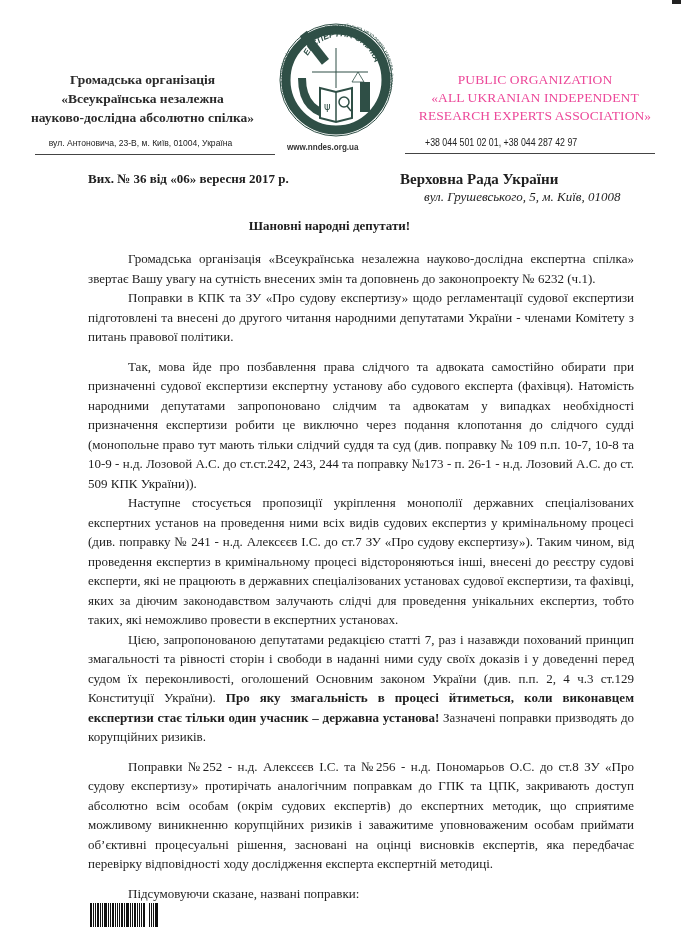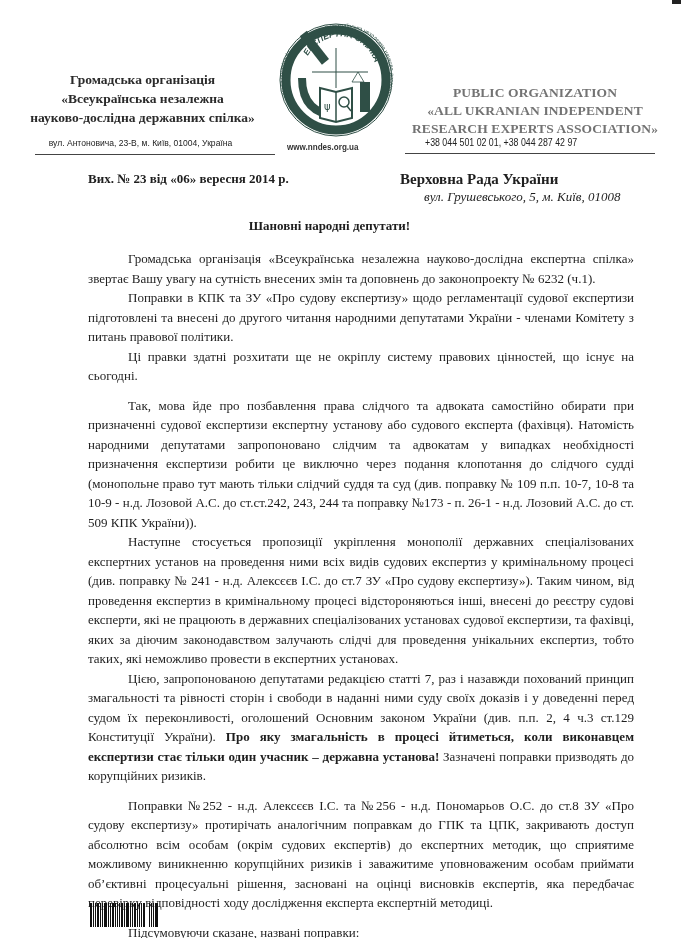--- a/index.html
+++ b/index.html
@@ -1,22 +1,22 @@
 <!DOCTYPE html>
 <html><head>
 <meta charset="utf-8">
 <style>
   html, body { margin: 0; padding: 0; background: #ffffff; }
   body { width: 681px; height: 938px; position: relative; overflow: hidden;
          font-family: "Liberation Serif", serif; color: #1e1e1e; }
   .corner-mark { position: absolute; right: 0; top: 0; width: 9px; height: 4px; background: #222; }
   .org-ua { position: absolute; left: 20px; top: 70px; width: 245px; text-align: center;
             font-weight: bold; font-size: 13.5px; line-height: 19px; color: #2a2a2a; }
-  .org-en { position: absolute; left: 400px; top: 84px; width: 270px; text-align: center;
-            font-weight: bold; font-size: 13.5px; line-height: 18px; color: #737373; letter-spacing: 0.1px; }
+  .org-en { position: absolute; left: 400px; top: 71px; width: 270px; text-align: center;
+            font-weight: normal; font-size: 13.5px; line-height: 18px; color: #ec4899; letter-spacing: 0.1px; }
   .addr-ua { position: absolute; left: 28px; top: 137px; width: 250px; font-family: "Liberation Sans", sans-serif;
              font-size: 9.5px; transform: scaleX(0.9); transform-origin: left; color: #222; text-align: center; }
   .addr-en { position: absolute; left: 425px; top: 137px; width: 240px; font-family: "Liberation Sans", sans-serif;
              font-size: 10px; transform: scaleX(0.88); transform-origin: left; color: #222; }
   .rule-left { position: absolute; left: 35px; top: 154px; width: 240px; border-top: 1px solid #444; }
   .rule-right { position: absolute; left: 405px; top: 153px; width: 250px; border-top: 1px solid #444; }
   .logo { position: absolute; left: 276px; top: 16px; width: 120px; height: 122px; }
   .website { position: absolute; left: 287px; top: 141px; font-family: "Liberation Sans", sans-serif;
              font-weight: bold; font-size: 9.5px; color: #333; transform: scaleX(0.85); transform-origin: left; }
   .outgoing { position: absolute; left: 88px; top: 171px; font-weight: bold; font-size: 13px; }
@@ -32,21 +32,21 @@
   .barcode span { display: block; background: #111; margin-right: 1px; }
 </style>
 </head>
 <body>
 
 <div class="corner-mark"></div>
 
 <div class="org-ua">
   <div>Громадська організація</div>
   <div>«Всеукраїнська незалежна</div>
-  <div>науково-дослідна державних спілка»</div>
+  <div>науково-дослідна абсолютно спілка»</div>
 </div>
 <div class="addr-ua">вул. Антоновича, 23-В, м. Київ, 01004,  Україна</div>
 <div class="rule-left"></div>
 
 <svg class="logo" viewBox="0 0 120 122">
   <defs>
     <path id="ringL" d="M 18 92 A 46 46 0 0 1 40 18"></path>
     <path id="ringR" d="M 50 14 A 48 48 0 0 1 106 86"></path>
     <path id="ringIn" d="M 32 40 A 36 36 0 0 1 100 56"></path>
   </defs>
@@ -70,30 +70,29 @@
 <div class="website">www.nndes.org.ua</div>
 
 <div class="org-en">
   <div>PUBLIC ORGANIZATION</div>
   <div>«ALL UKRANIAN INDEPENDENT</div>
   <div>RESEARCH EXPERTS ASSOCIATION»</div>
 </div>
 <div class="addr-en">+38 044 501 02 01, +38 044 287 42 97</div>
 <div class="rule-right"></div>
 
-<div class="outgoing">Вих. № 23 від «06» вересня 2014 р.</div>
+<div class="outgoing">Вих. № 36 від «06» вересня 2017 р.</div>
 <div class="recipient">Верховна Рада України</div>
 <div class="recipient-addr">вул. Грушевського, 5, м. Київ, 01008</div>
 
 <div class="salutation">Шановні народні депутати!</div>
 
 <div class="body" id="letter-body">
     <p><span>Громадська організація «Всеукраїнська незалежна науково-дослідна експертна спілка» звертає Вашу увагу на сутність внесених змін та доповнень до законопроекту № 6232 (ч.1).</span></p>
     <p><span>Поправки в КПК та ЗУ «Про судову експертизу» щодо регламентації судової експертизи підготовлені та внесені до другого читання народними депутатами України - членами Комітету з питань правової політики.</span></p>
-    <p><span>Ці правки здатні розхитати ще не окріплу систему правових цінностей, що існує на сьогодні.</span></p>
     <p class="gap"><span>Так, мова йде про </span><span class="u">позбавлення права слідчого та адвоката самостійно обирати</span><span> при призначенні судової експертизи експертну установу або судового експерта (фахівця). Натомість народними депутатами запропоновано слідчим та адвокатам у випадках необхідності призначення експертизи робити це виключно через подання клопотання до слідчого судді (</span><span class="u">монопольне право тут мають тільки слідчий суддя та суд</span><span> (див. поправку № 109 п.п. 10-7, 10-8 та 10-9  - н.д. Лозовой А.С. до ст.ст.242, 243, 244 та поправку №173 - п. 26-1 - н.д. Лозовий А.С. до ст. 509 КПК України)).</span></p>
     <p><span>Наступне стосується пропозиції </span><span class="u">укріплення монополії державних спеціалізованих експертних установ</span><span> на проведення ними всіх видів судових експертиз </span><span class="u">у кримінальному процесі</span><span> (див. поправку № 241 - н.д. Алексєєв І.С. до ст.7 ЗУ «Про судову експертизу»). Таким чином, від проведення експертиз в кримінальному процесі </span><span class="u">відстороняються інші, внесені до реєстру судові експерти,</span><span> які не працюють в державних спеціалізованих установах судової експертизи, та фахівці, яких за діючим законодавством залучають слідчі для проведення унікальних експертиз, тобто таких, які неможливо провести в експертних установах.</span></p>
     <p><span>Цією, запропонованою депутатами редакцією статті 7, раз і назавжди </span><span class="u">похований принцип змагальності та рівності сторін</span><span> і свободи в наданні ними суду своїх доказів і у доведенні перед судом їх переконливості, оголошений Основним законом України (див. п.п. 2, 4 ч.3 ст.129 Конституції України). </span><span class="u b">Про яку змагальність в процесі йтиметься, коли виконавцем експертизи стає тільки один учасник – державна установа!</span><span> Зазначені поправки призводять до корупційних ризиків.</span></p>
     <p class="gap"><span>Поправки  №252 - н.д. Алексєєв І.С. та №256 - н.д. Пономарьов О.С. до ст.8 ЗУ «Про судову експертизу» протирічать аналогічним поправкам до ГПК та ЦПК, </span><span class="u">закривають доступ</span><span> абсолютно всім особам (окрім судових експертів) </span><span class="u">до експертних методик</span><span>, що сприятиме можливому виникненню корупційних ризиків і заважитиме уповноваженим особам приймати об’єктивні процесуальні рішення, засновані на оцінці висновків експертів, яка передбачає перевірку відповідності ходу дослідження експерта експертній методиці.</span></p>
     <p class="gap"><span>Підсумовуючи сказане, названі поправки:</span></p>
   </div>
 
 <div class="barcode" id="barcode">
     <span style="width: 2px;"></span>
     <span style="width: 1px;"></span>

